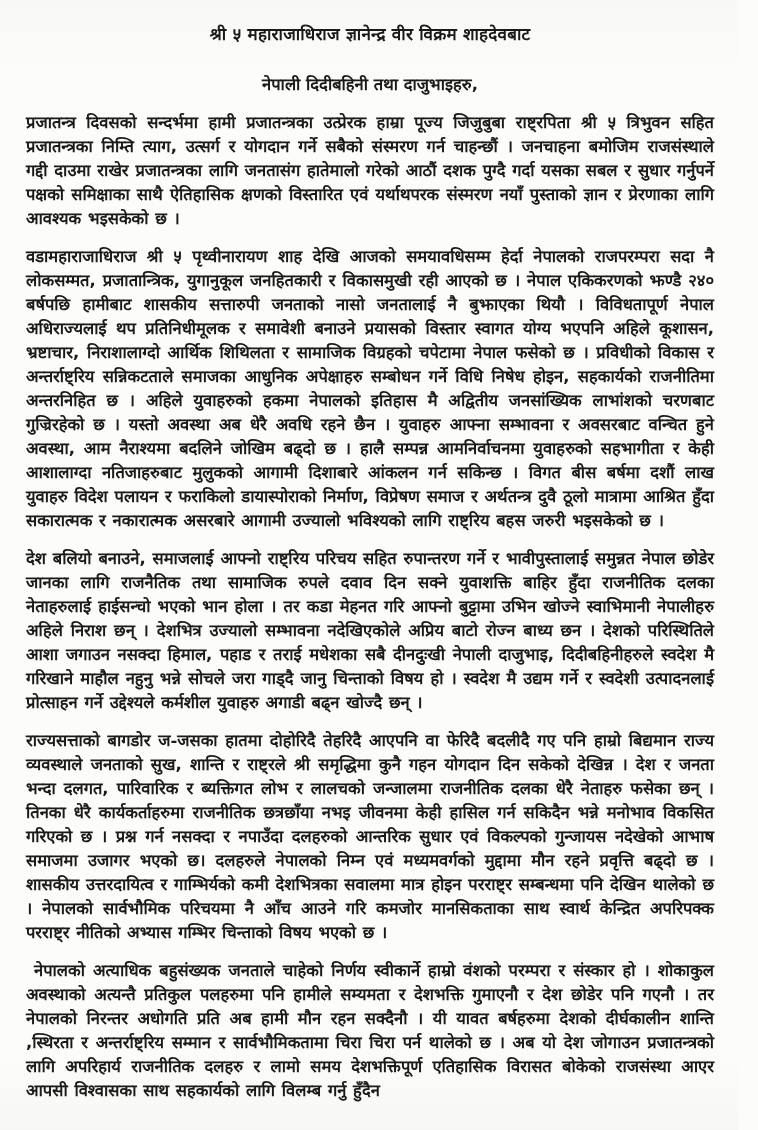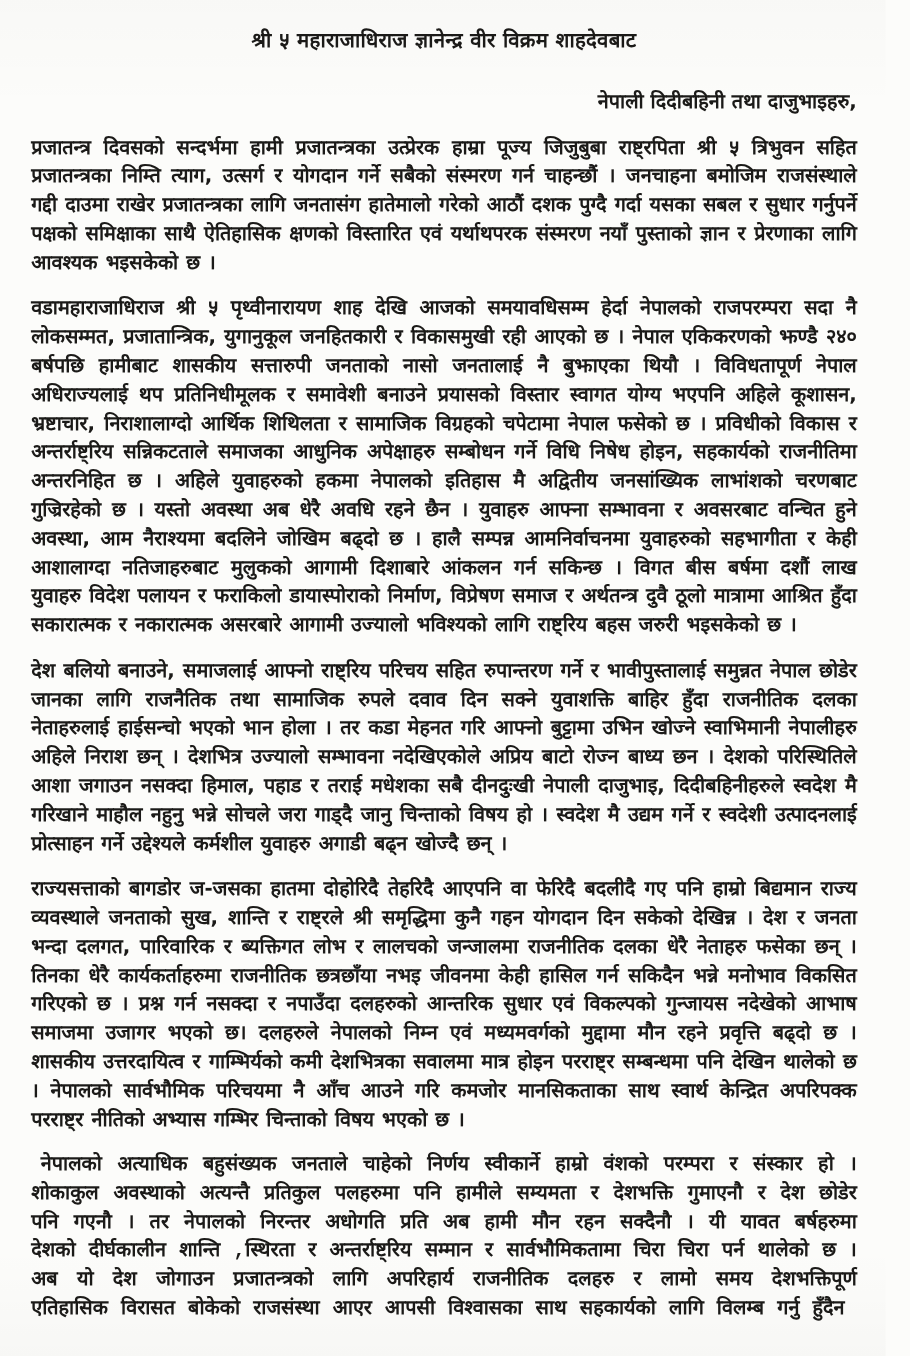--- a/index.html
+++ b/index.html
@@ -30,31 +30,30 @@
   }
   .title-block{
     text-align:center;
     margin:6px 0 0 0;
     font-size:17px;
     line-height:25px;
     letter-spacing:0.2px;
   }
   .salutation{
     margin:26px 0 0 0;
-    text-align:right;
+    text-align:center;
   }
   .para{
     margin:14px 0 0 0;
     text-align:justify;
     text-justify:inter-word;
     word-spacing:1px;
   }
   .para.indent-small{
     text-indent:8px;
-    font-family:Liberation Mono, monospace;
   }
 </style>
 </head>
 <body>
 
 <div class="page">
 
   <header class="title-block">
     <div>श्री ५ महाराजाधिराज ज्ञानेन्द्र वीर विक्रम शाहदेवबाट</div>
   </header>

